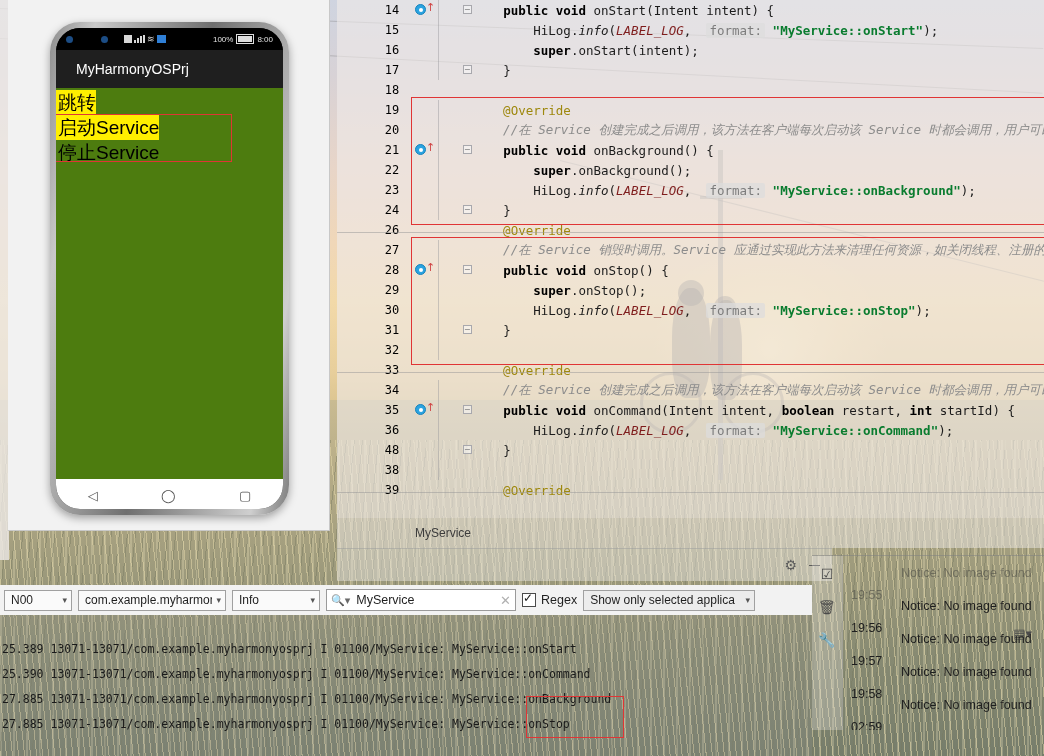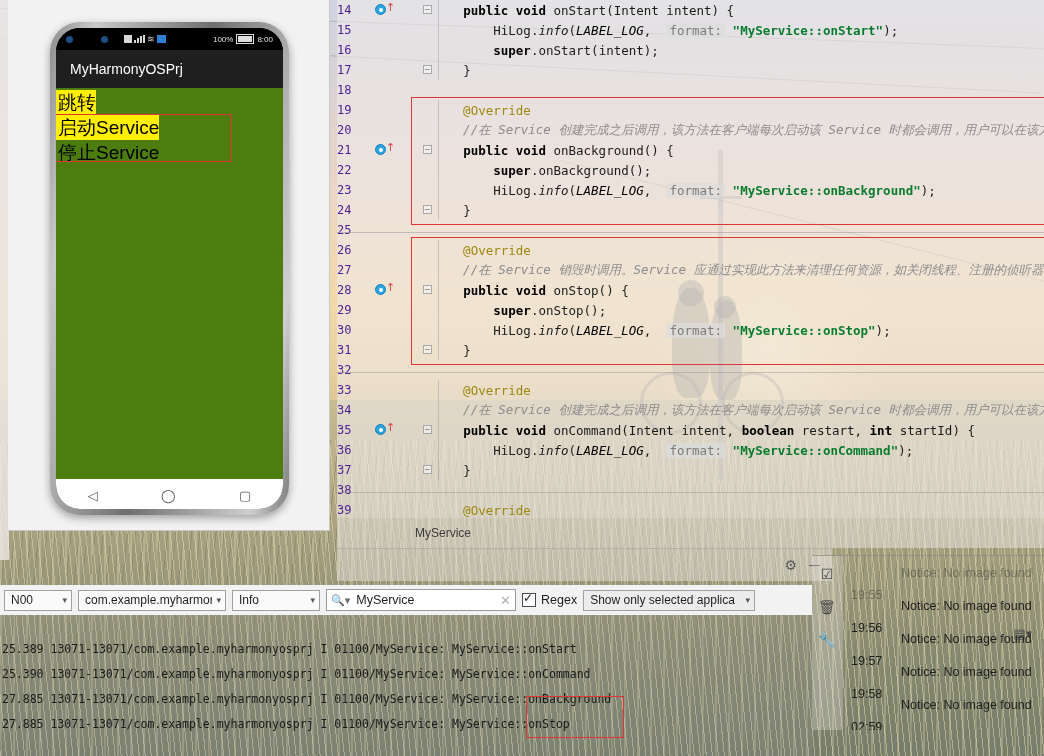--- a/index.html
+++ b/index.html
@@ -48,50 +48,50 @@
   .st-icons{display:flex;gap:2px;align-items:center;margin-left:6px;}
   .st-sq{width:8px;height:8px;background:#d8d8d8;}
   .st-bars{display:flex;align-items:flex-end;gap:1px;height:8px;}
   .st-bars i{width:2px;background:#d8d8d8;display:block;}
   .st-wifi{font-size:9px;color:#d8d8d8;}
   .st-blue{width:9px;height:8px;background:#2f7fd6;}
   .st-right{margin-left:auto;display:flex;align-items:center;gap:3px;font-size:8px;color:#e0e0e0;}
   .st-batt{width:16px;height:8px;border:1px solid #ddd;position:relative;}
   .st-batt::after{content:"";position:absolute;left:1px;top:1px;bottom:1px;right:1px;background:#ddd;}
   .phone-appbar{height:38px;background:#1f1f1f;display:flex;align-items:center;
-    padding-left:14px;color:#fff;font-size:14px;box-sizing:border-box;}
+    padding-left:20px;color:#fff;font-size:14px;box-sizing:border-box;}
   .phone-screen{position:relative;background:#4d7c0f;height:calc(100% - 22px - 38px - 32px);padding:2px 0 0 0;}
   .app-txt{font-size:19px;color:#000;line-height:25px;padding-left:2px;white-space:nowrap;}
   .app-txt.hl{background:#ffef00;display:inline-block;}
   .hl-box{position:absolute;left:-2px;top:26px;width:178px;height:48px;
     border:1.5px solid #e03535;box-sizing:border-box;pointer-events:none;}
   .phone-nav{height:32px;background:#fff;display:flex;align-items:center;justify-content:space-around;
     border-radius:0 0 22px 22px;}
   .nav-g{color:#555;font-size:13px;}
 
   
   #editor{position:absolute;left:337px;top:0;right:0;height:518px;
     background:rgba(239,234,233,.62);overflow:hidden;}
   .code-rows{position:absolute;left:0;top:0;right:0;}
   .row{height:20px;display:flex;align-items:center;font-family:"DejaVu Sans Mono",monospace;
     font-size:12.5px;white-space:pre;}
-  .lnum{width:30px;text-align:left;color:#4c1d95;font-size:12px;padding-right:6px;flex:0 0 auto;}
+  .lnum{width:30px;text-align:center;color:#000000;font-size:12px;padding-right:6px;flex:0 0 auto;margin-left:40px;}
   .gut{width:26px;flex:0 0 auto;position:relative;height:20px;}
   .ovr-ico{position:absolute;left:2px;top:4px;width:11px;height:11px;border-radius:50%;
     background:#2aa3e0;border:1px solid #1783bd;box-sizing:border-box;}
   .ovr-ico::after{content:"";position:absolute;left:3px;top:3px;width:4px;height:4px;border-radius:50%;background:#fff;}
   .ovr-arr{position:absolute;left:13px;top:2px;color:#d04545;font-size:11px;line-height:11px;font-family:"DejaVu Sans",sans-serif;}
   .fold{position:absolute;left:50px;top:5px;width:9px;height:9px;border:1px solid #a8a8ad;
     box-sizing:border-box;background:rgba(250,250,250,.55);font-size:8px;line-height:7px;text-align:center;color:#777;}
   .code{padding-left:34px;}
   .kw{color:#000000;font-weight:bold;}
   .ann{color:#9e880d;}
   .cmt{color:#8c8c8c;font-style:italic;}
   .str{color:#0a7c2f;font-weight:bold;}
-  .fld{color:#000000;font-style:italic;}
+  .fld{color:#7f1d1d;font-style:italic;}
   .pln{color:#1c1c1c;}
   .hint{background:rgba(220,220,220,.72);color:#7c7c7c;font-style:normal;padding:0 3px;border-radius:2px;}
   .indent-guide{position:absolute;width:1px;background:rgba(150,150,155,.45);}
   .red-box{position:absolute;border:1.3px solid #e03535;box-sizing:border-box;pointer-events:none;}
   .sep-line{position:absolute;height:1px;background:rgba(150,150,150,.5);left:0;right:0;}
 
   
   #breadcrumb{position:absolute;left:337px;top:518px;right:0;height:30px;
     background:rgba(236,232,230,.5);font-size:12px;color:#3c3c3c;
     display:flex;align-items:center;padding-left:78px;box-sizing:border-box;}
@@ -228,33 +228,32 @@
         <div class="row"><span class="lnum">15</span><span class="gut"></span><span class="code"><span class="pln"> </span><span class="pln"> </span><span class="pln"> </span><span class="pln"> </span><span class="pln"> </span><span class="pln"> </span><span class="pln"> </span><span class="pln"> </span><span class="pln">HiLog</span><span class="pln">.</span><span class="pln" style="font-style:italic">info</span><span class="pln">(</span><span class="fld">LABEL_LOG</span><span class="pln">,</span><span class="pln"> </span><span class="pln"> </span><span class="hint">format:</span><span class="pln"> </span><span class="str">"MyService::onStart"</span><span class="pln">)</span><span class="pln">;</span></span></div>
         <div class="row"><span class="lnum">16</span><span class="gut"></span><span class="code"><span class="pln"> </span><span class="pln"> </span><span class="pln"> </span><span class="pln"> </span><span class="pln"> </span><span class="pln"> </span><span class="pln"> </span><span class="pln"> </span><span class="kw">super</span><span class="pln">.</span><span class="pln">onStart</span><span class="pln">(</span><span class="pln">intent</span><span class="pln">)</span><span class="pln">;</span></span></div>
         <div class="row"><span class="lnum">17</span><span class="gut"><span class="fold">─</span></span><span class="code"><span class="pln"> </span><span class="pln"> </span><span class="pln"> </span><span class="pln"> </span><span class="pln">}</span></span></div>
         <div class="row"><span class="lnum">18</span><span class="gut"></span><span class="code"></span></div>
         <div class="row"><span class="lnum">19</span><span class="gut"></span><span class="code"><span class="pln">    </span><span class="ann">@Override</span></span></div>
         <div class="row"><span class="lnum">20</span><span class="gut"></span><span class="code"><span class="pln">    </span><span class="cmt">//在 Service 创建完成之后调用，该方法在客户端每次启动该 Service 时都会调用，用户可以在该方法</span></span></div>
         <div class="row"><span class="lnum">21</span><span class="gut"><span class="ovr-ico"></span><span class="ovr-arr">↑</span><span class="fold">─</span></span><span class="code"><span class="pln"> </span><span class="pln"> </span><span class="pln"> </span><span class="pln"> </span><span class="kw">public</span><span class="pln"> </span><span class="kw">void</span><span class="pln"> </span><span class="pln">onBackground</span><span class="pln">(</span><span class="pln">)</span><span class="pln"> </span><span class="pln">{</span></span></div>
         <div class="row"><span class="lnum">22</span><span class="gut"></span><span class="code"><span class="pln"> </span><span class="pln"> </span><span class="pln"> </span><span class="pln"> </span><span class="pln"> </span><span class="pln"> </span><span class="pln"> </span><span class="pln"> </span><span class="kw">super</span><span class="pln">.</span><span class="pln">onBackground</span><span class="pln">(</span><span class="pln">)</span><span class="pln">;</span></span></div>
         <div class="row"><span class="lnum">23</span><span class="gut"></span><span class="code"><span class="pln"> </span><span class="pln"> </span><span class="pln"> </span><span class="pln"> </span><span class="pln"> </span><span class="pln"> </span><span class="pln"> </span><span class="pln"> </span><span class="pln">HiLog</span><span class="pln">.</span><span class="pln" style="font-style:italic">info</span><span class="pln">(</span><span class="fld">LABEL_LOG</span><span class="pln">,</span><span class="pln"> </span><span class="pln"> </span><span class="hint">format:</span><span class="pln"> </span><span class="str">"MyService::onBackground"</span><span class="pln">)</span><span class="pln">;</span></span></div>
         <div class="row"><span class="lnum">24</span><span class="gut"><span class="fold">─</span></span><span class="code"><span class="pln"> </span><span class="pln"> </span><span class="pln"> </span><span class="pln"> </span><span class="pln">}</span></span></div>
-        <div class="row"><span class="lnum">25</span><span class="gut"></span><span class="code"></span></div>
         <div class="row"><span class="lnum">26</span><span class="gut"></span><span class="code"><span class="pln">    </span><span class="ann">@Override</span></span></div>
         <div class="row"><span class="lnum">27</span><span class="gut"></span><span class="code"><span class="pln">    </span><span class="cmt">//在 Service 销毁时调用。Service 应通过实现此方法来清理任何资源，如关闭线程、注册的侦听器等。</span></span></div>
         <div class="row"><span class="lnum">28</span><span class="gut"><span class="ovr-ico"></span><span class="ovr-arr">↑</span><span class="fold">─</span></span><span class="code"><span class="pln"> </span><span class="pln"> </span><span class="pln"> </span><span class="pln"> </span><span class="kw">public</span><span class="pln"> </span><span class="kw">void</span><span class="pln"> </span><span class="pln">onStop</span><span class="pln">(</span><span class="pln">)</span><span class="pln"> </span><span class="pln">{</span></span></div>
         <div class="row"><span class="lnum">29</span><span class="gut"></span><span class="code"><span class="pln"> </span><span class="pln"> </span><span class="pln"> </span><span class="pln"> </span><span class="pln"> </span><span class="pln"> </span><span class="pln"> </span><span class="pln"> </span><span class="kw">super</span><span class="pln">.</span><span class="pln">onStop</span><span class="pln">(</span><span class="pln">)</span><span class="pln">;</span></span></div>
         <div class="row"><span class="lnum">30</span><span class="gut"></span><span class="code"><span class="pln"> </span><span class="pln"> </span><span class="pln"> </span><span class="pln"> </span><span class="pln"> </span><span class="pln"> </span><span class="pln"> </span><span class="pln"> </span><span class="pln">HiLog</span><span class="pln">.</span><span class="pln" style="font-style:italic">info</span><span class="pln">(</span><span class="fld">LABEL_LOG</span><span class="pln">,</span><span class="pln"> </span><span class="pln"> </span><span class="hint">format:</span><span class="pln"> </span><span class="str">"MyService::onStop"</span><span class="pln">)</span><span class="pln">;</span></span></div>
         <div class="row"><span class="lnum">31</span><span class="gut"><span class="fold">─</span></span><span class="code"><span class="pln"> </span><span class="pln"> </span><span class="pln"> </span><span class="pln"> </span><span class="pln">}</span></span></div>
         <div class="row"><span class="lnum">32</span><span class="gut"></span><span class="code"></span></div>
         <div class="row"><span class="lnum">33</span><span class="gut"></span><span class="code"><span class="pln">    </span><span class="ann">@Override</span></span></div>
         <div class="row"><span class="lnum">34</span><span class="gut"></span><span class="code"><span class="pln">    </span><span class="cmt">//在 Service 创建完成之后调用，该方法在客户端每次启动该 Service 时都会调用，用户可以在该方法</span></span></div>
         <div class="row"><span class="lnum">35</span><span class="gut"><span class="ovr-ico"></span><span class="ovr-arr">↑</span><span class="fold">─</span></span><span class="code"><span class="pln"> </span><span class="pln"> </span><span class="pln"> </span><span class="pln"> </span><span class="kw">public</span><span class="pln"> </span><span class="kw">void</span><span class="pln"> </span><span class="pln">onCommand</span><span class="pln">(</span><span class="pln">Intent</span><span class="pln"> </span><span class="pln">intent</span><span class="pln">,</span><span class="pln"> </span><span class="kw">boolean</span><span class="pln"> </span><span class="pln">restart</span><span class="pln">,</span><span class="pln"> </span><span class="kw">int</span><span class="pln"> </span><span class="pln">startId</span><span class="pln">)</span><span class="pln"> </span><span class="pln">{</span></span></div>
         <div class="row"><span class="lnum">36</span><span class="gut"></span><span class="code"><span class="pln"> </span><span class="pln"> </span><span class="pln"> </span><span class="pln"> </span><span class="pln"> </span><span class="pln"> </span><span class="pln"> </span><span class="pln"> </span><span class="pln">HiLog</span><span class="pln">.</span><span class="pln" style="font-style:italic">info</span><span class="pln">(</span><span class="fld">LABEL_LOG</span><span class="pln">,</span><span class="pln"> </span><span class="pln"> </span><span class="hint">format:</span><span class="pln"> </span><span class="str">"MyService::onCommand"</span><span class="pln">)</span><span class="pln">;</span></span></div>
-        <div class="row"><span class="lnum">37</span><span class="gut"><span class="fold">─</span></span><span class="code"><span class="pln"> </span><span class="pln"> </span><span class="pln"> </span><span class="pln"> </span><span class="pln">}</span></span></div>
+        <div class="row"><span class="lnum">48</span><span class="gut"><span class="fold">─</span></span><span class="code"><span class="pln"> </span><span class="pln"> </span><span class="pln"> </span><span class="pln"> </span><span class="pln">}</span></span></div>
         <div class="row"><span class="lnum">38</span><span class="gut"></span><span class="code"></span></div>
         <div class="row"><span class="lnum">39</span><span class="gut"></span><span class="code"><span class="pln">    </span><span class="ann">@Override</span></span></div>
       </div>
 
     <div class="indent-guide" style="left:101px;top:0px;height:80px;"></div>
     <div class="indent-guide" style="left:101px;top:100px;height:120px;"></div>
     <div class="indent-guide" style="left:101px;top:240px;height:120px;"></div>
     <div class="indent-guide" style="left:101px;top:380px;height:100px;"></div>
 
     <div class="red-box" style="left:74px;top:97px;width:820px;height:128px;"></div>

